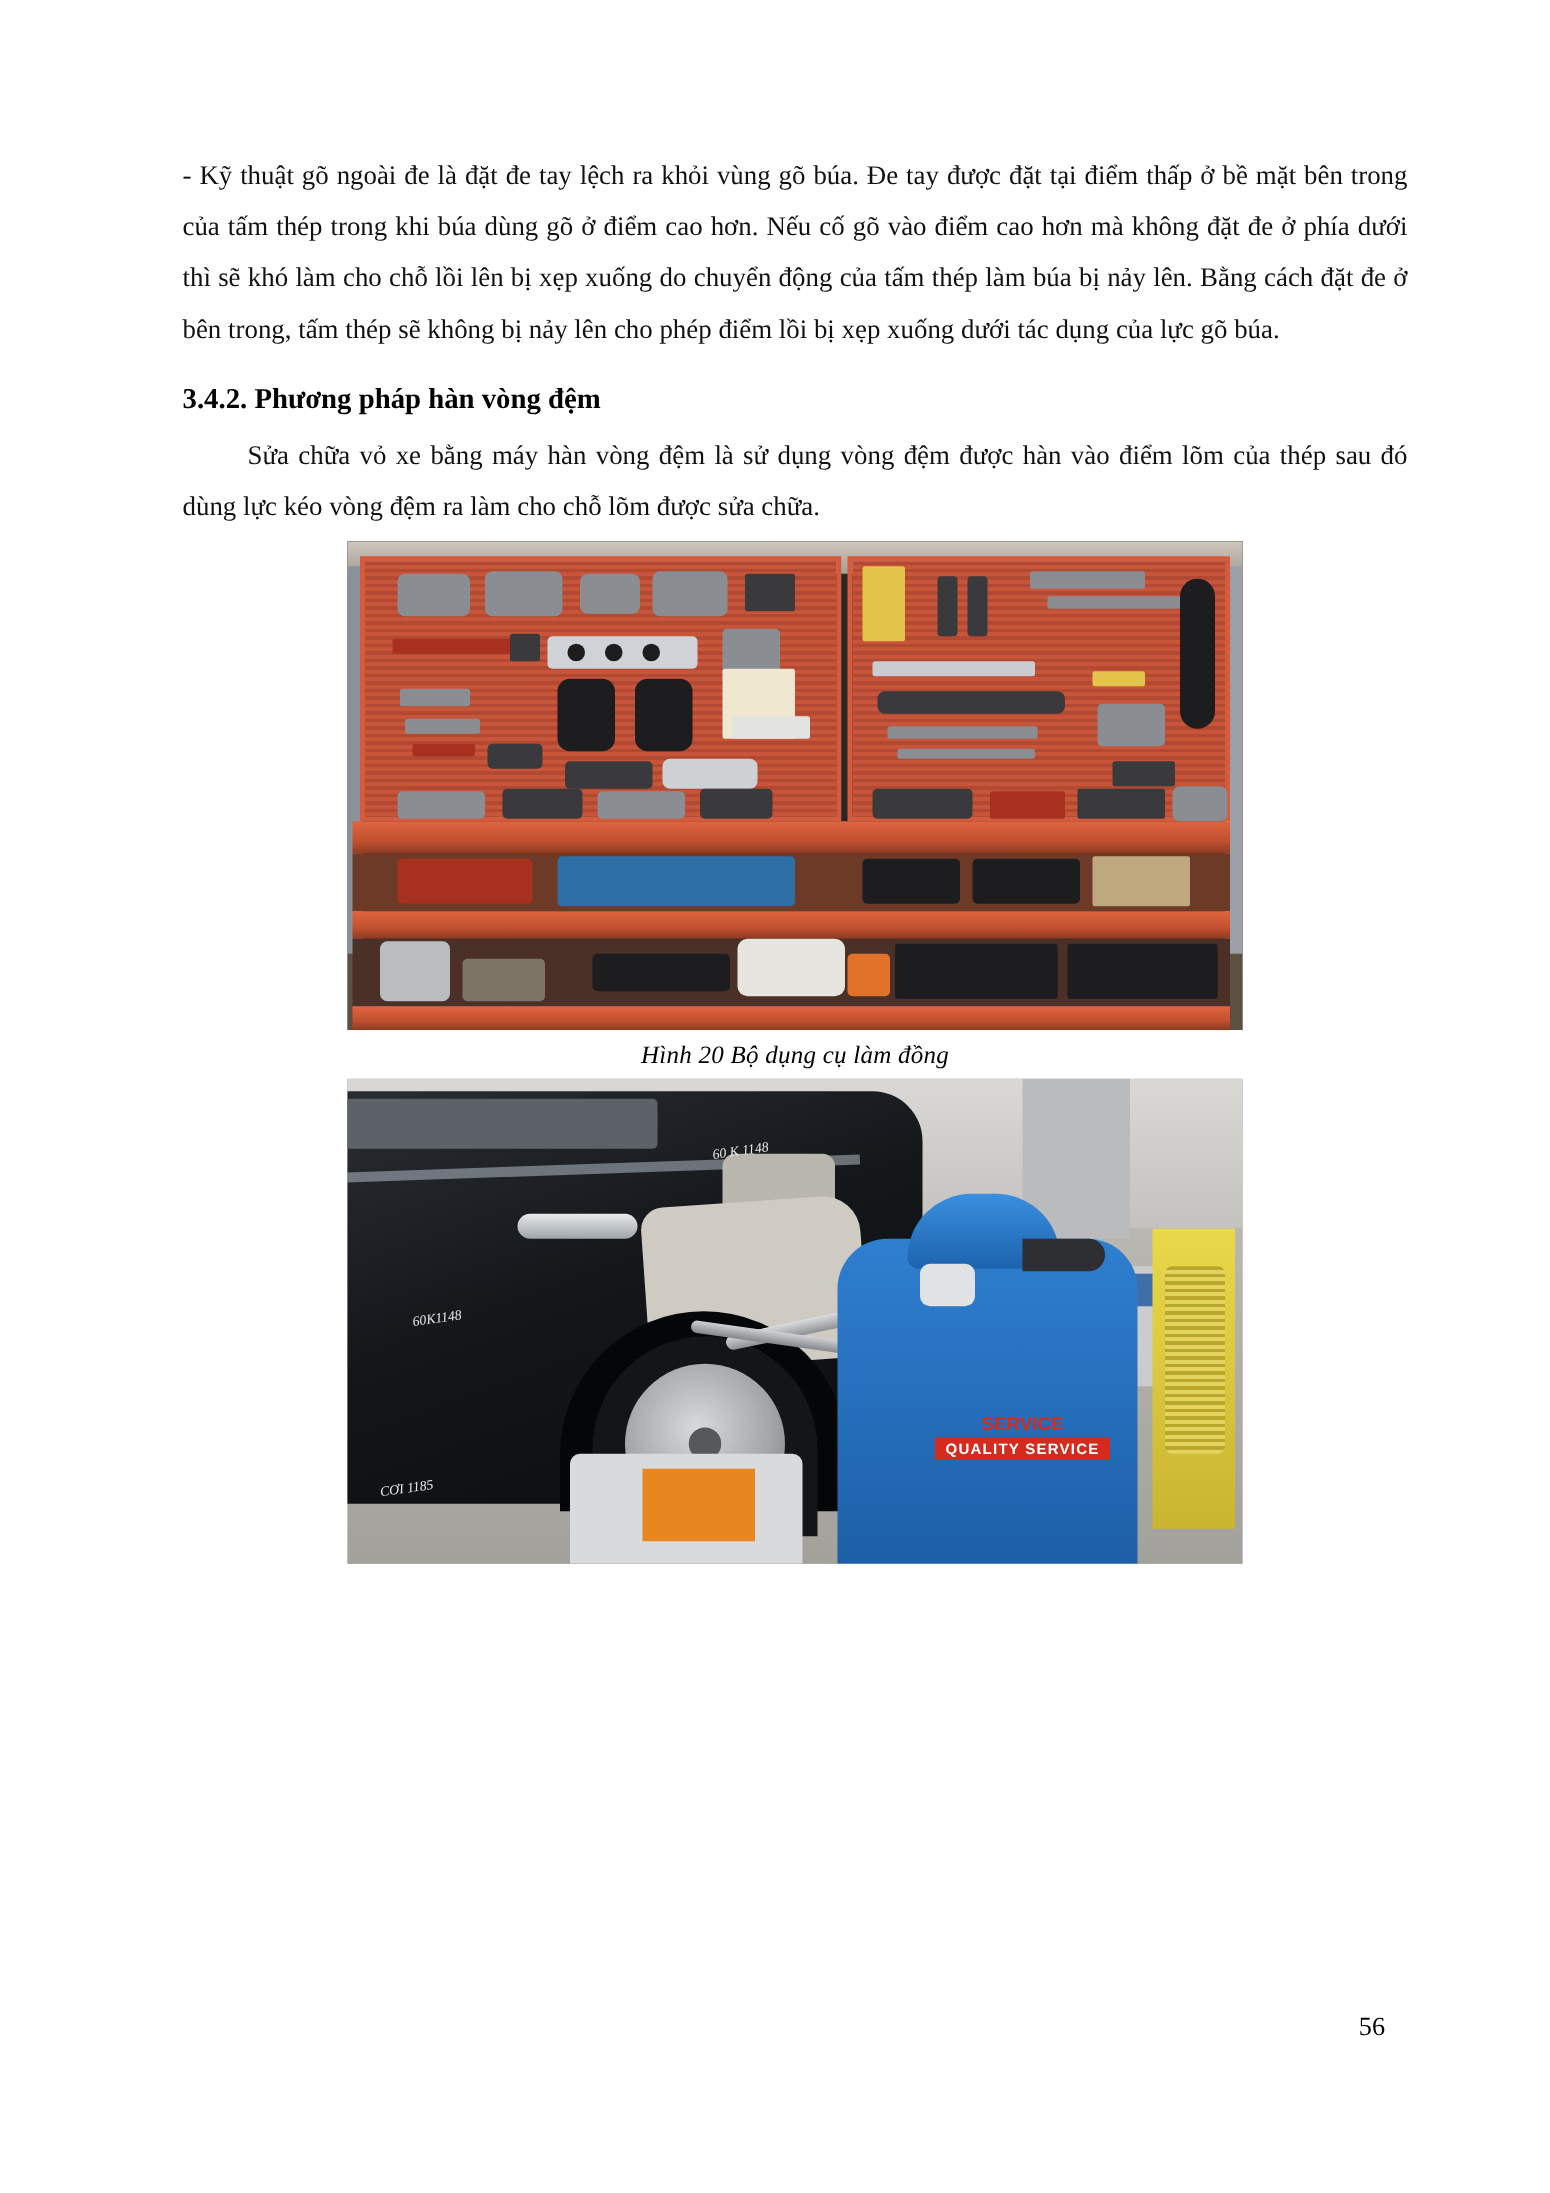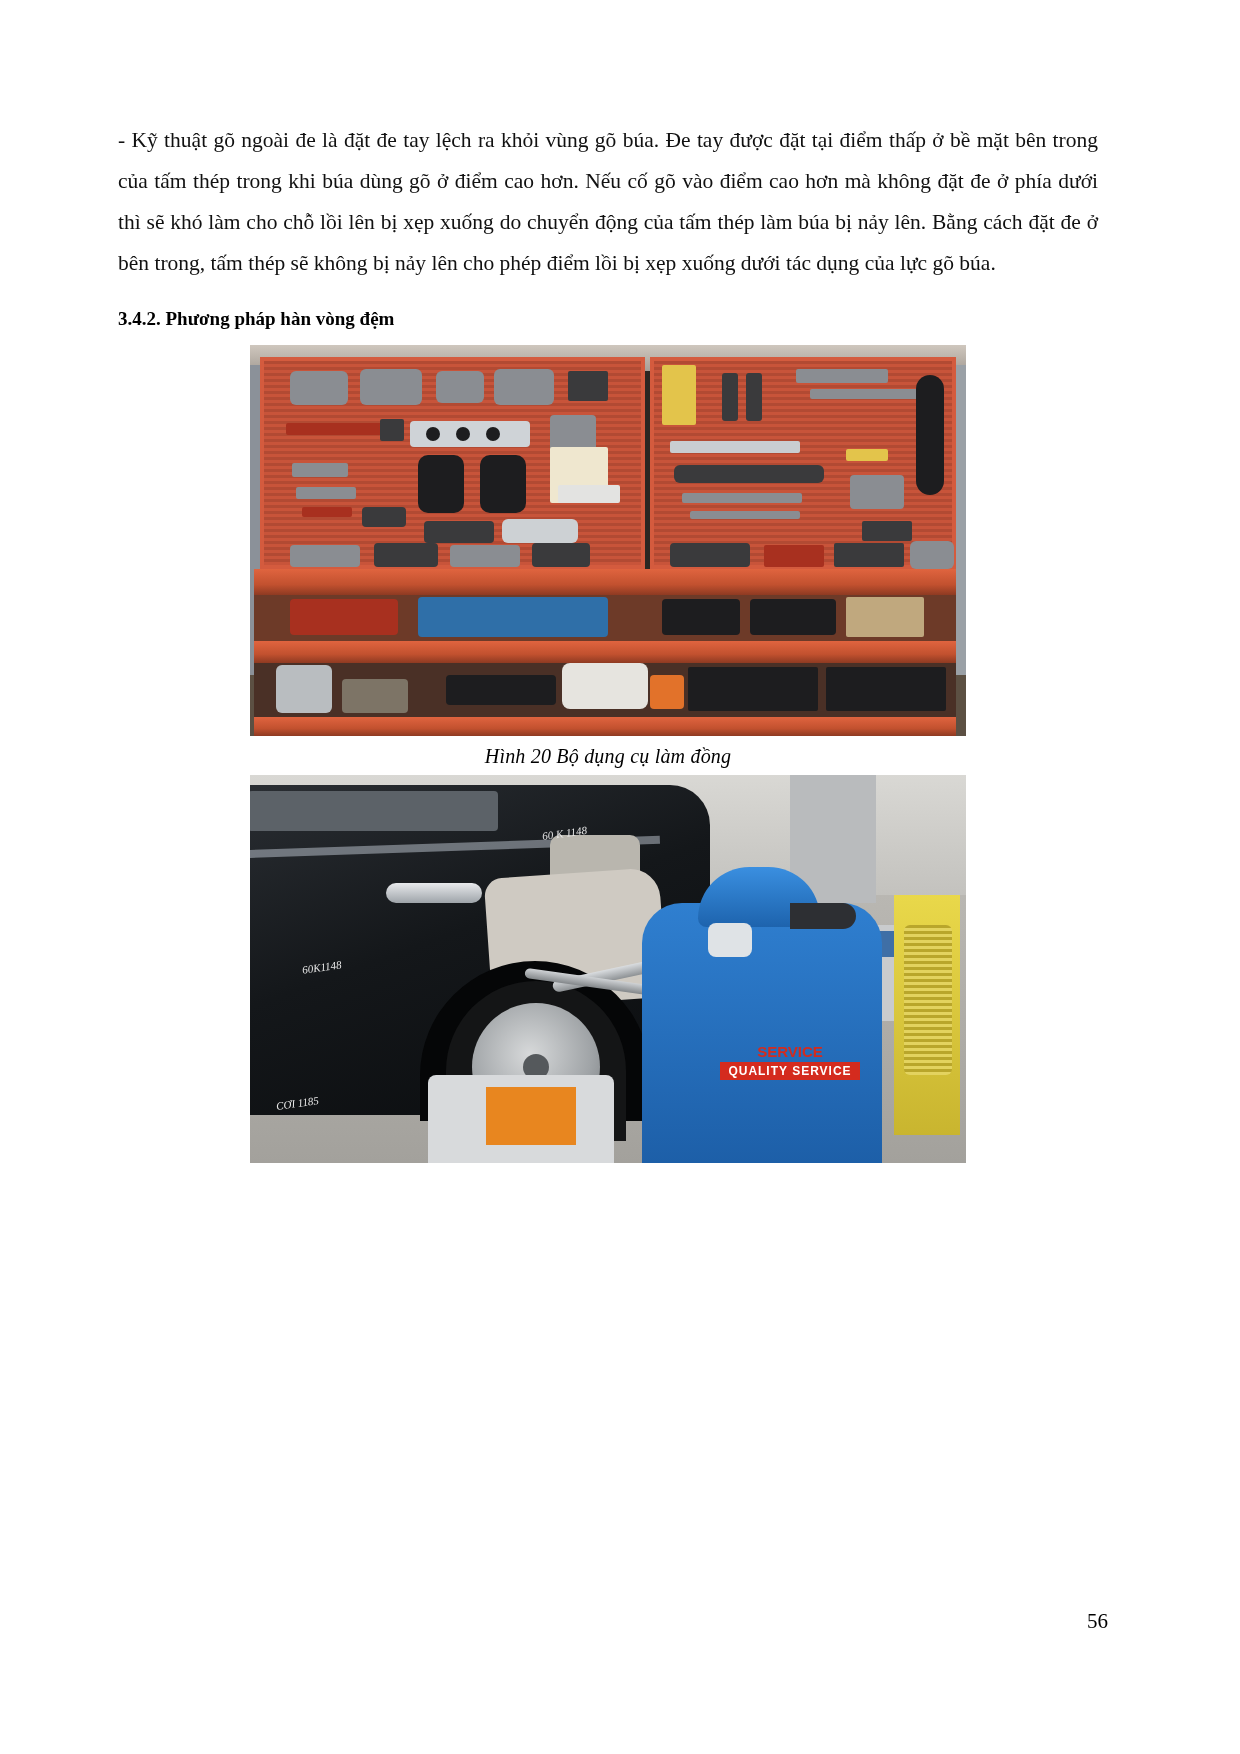--- a/index.html
+++ b/index.html
@@ -12,38 +12,38 @@
     width: 1240px;
     height: 1754px;
     background: #ffffff;
     margin: 0 auto;
     overflow: hidden;
     font-family: "Liberation Serif", "DejaVu Serif", serif;
     color: #000000;
   }
   .content {
     position: absolute;
-    left: 118px;
+    left: 146px;
     top: 120px;
     width: 980px;
   }
   p.body-text {
     margin: 0 0 0 0;
     font-size: 21.5px;
     line-height: 41px;
     text-align: justify;
     text-justify: inter-word;
     color: #111111;
   }
   p.body-text.indent {
     text-indent: 52px;
   }
   h3.heading {
     margin: 16px 0 6px 0;
-    font-size: 19px;
+    font-size: 23px;
     line-height: 38px;
     font-weight: bold;
     text-align: left;
   }
   .figure {
     margin-top: 7px;
     text-align: center;
   }
   .figure-caption {
     font-size: 20px;
@@ -263,20 +263,21 @@
 </head>
 <body>
 
 <div class="page">
   <div class="content">
 
     <p class="body-text">- Kỹ thuật gõ ngoài đe là đặt đe tay lệch ra khỏi vùng gõ búa. Đe tay được đặt tại điểm thấp ở bề mặt bên trong của tấm thép trong khi búa dùng gõ ở điểm cao hơn. Nếu cố gõ vào điểm cao hơn mà không đặt đe ở phía dưới thì sẽ khó làm cho chỗ lồi lên bị xẹp xuống do chuyển động của tấm thép làm búa bị nảy lên. Bằng cách đặt đe ở bên trong, tấm thép sẽ không bị nảy lên cho phép điểm lồi bị xẹp xuống dưới tác dụng của lực gõ búa.</p>
 
     <h3 class="heading">3.4.2. Phương pháp hàn vòng đệm</h3>
 
+    <p class="body-text indent">Sửa chữa vỏ xe bằng máy hàn vòng đệm là sử dụng vòng đệm được hàn vào điểm lõm của thép sau đó dùng lực kéo vòng đệm ra làm cho chỗ lõm được sửa chữa.</p>
 
     <div class="figure">
       <div class="photo1">
         <div class="p1-ceiling"></div>
         <div class="p1-wall-l"></div>
         <div class="p1-wall-r"></div>
         <div class="p1-floor"></div>
 
         <div class="p1-board-left"></div>
         <div class="p1-board-right"></div>

